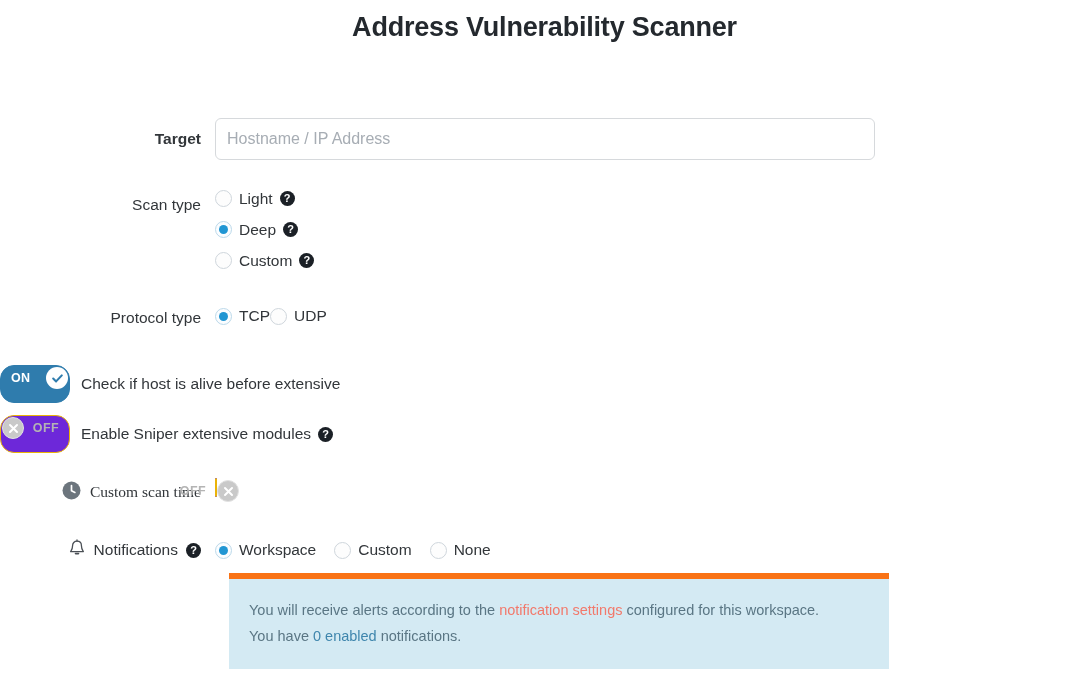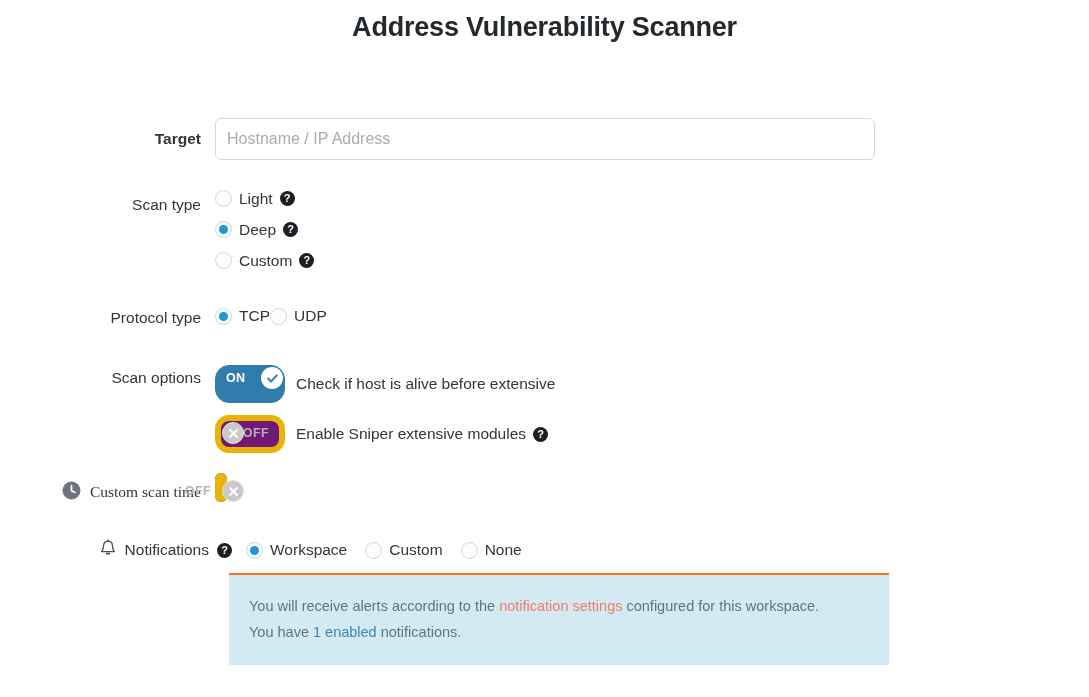--- a/index.html
+++ b/index.html
@@ -129,22 +129,22 @@
     border-radius: 14px;
     flex: none;
     cursor: pointer;
     user-select: none;
   }
   .toggle.on {
     background: #2f7cad;
     border: 1px solid #2f7cad;
   }
   .toggle.off {
-    background: #701a75;
-    border: 6px solid #eab308;
+    background: #6d28d9;
+    border: 1px solid #eab308;
   }
   .toggle-text {
     position: absolute;
     top: 0; height: 24px; line-height: 24px;
     font-size: 12.5px;
     font-weight: bold;
     letter-spacing: 0.4px;
   }
   .toggle.on .toggle-text { left: 10px; color: #ffffff; }
   .toggle.off .toggle-text { right: 10px; color: #b4b4b4; }
@@ -176,32 +176,32 @@
     align-items: center;
     gap: 7px;
   }
 
   
   .row-scantime { margin-top: 26px; }
   .row-scantime .label-col { height: 26px; gap: 9px; font-family: Liberation Serif, serif; }
   .clock-icon { flex: none; display: inline-block; }
 
   
-  .row-notif { margin-top: 34px; margin-left: 31px; }
+  .row-notif { margin-top: 34px; }
   .row-notif .label-col { height: 22px; gap: 8px; }
   .bell-icon { flex: none; display: inline-block; }
   .notif-radios { display: flex; align-items: center; gap: 18px; height: 22px; }
 
   
   .row-infobox { margin-top: 12px; }
   .infobox {
     margin-left: 229px;
     width: 660px;
     background: #d4eaf3;
-    border-top: 2px solid #f97316;
+    border-top: 6px solid #f97316;
     padding: 18px 20px 20px 20px;
     font-size: 14.5px;
     line-height: 26px;
     color: #5a7684;
   }
   .infobox a { text-decoration: none; }
   .link-salmon { color: #f2796b; }
   .link-underline { color: #3f86ad; text-decoration: underline; }
 </style>
 </head>
@@ -257,21 +257,20 @@
           </span>
           <span class="radio">
             <span class="radio-dot"></span>
             <span>UDP</span>
           </span>
         </div>
       </div>
     </div>
 
     <div class="row row-options">
-      <div class="label-col">Scan options</div>
       <div class="field-col">
         <div class="toggle-list">
 
           <div class="toggle-line">
             <span class="toggle on">
               <span class="toggle-text">ON</span>
               <span class="toggle-knob">
                 <svg width="13" height="13" viewBox="0 0 13 13" aria-hidden="true">
                   <path d="M2.2 6.6 L5.1 9.4 L10.8 3.4" fill="none" stroke="currentColor" stroke-width="2.1" stroke-linecap="round" stroke-linejoin="round"></path>
                 </svg>
@@ -352,19 +351,19 @@
         </div>
       </div>
     </div>
 
     <div class="row row-infobox">
       <div class="infobox">
         <div>
           <span>You will receive alerts according to the </span><a class="link-salmon" href="#">notification settings</a><span> configured for this workspace.</span>
         </div>
         <div>
-          <span>You have </span><a class="link-underline" href="#">1 enabled</a><span> notifications.</span>
+          <span>You have </span><a class="link-underline" href="#">0 enabled</a><span> notifications.</span>
         </div>
       </div>
     </div>
 
   </div>
 </div>
 
 </body></html>

